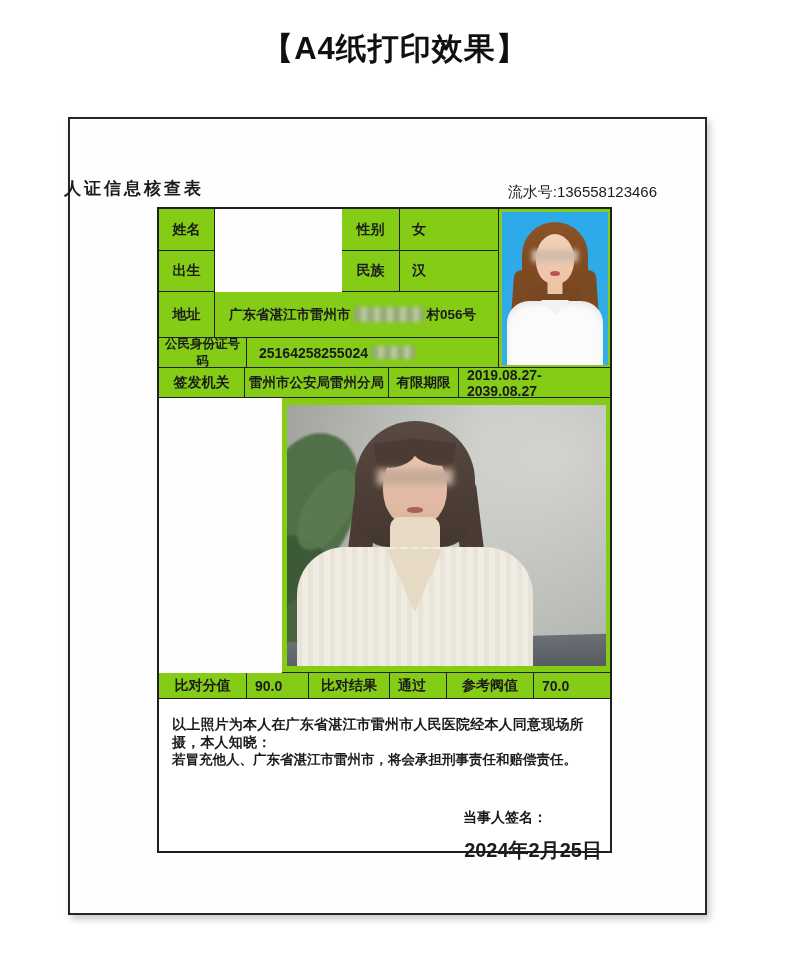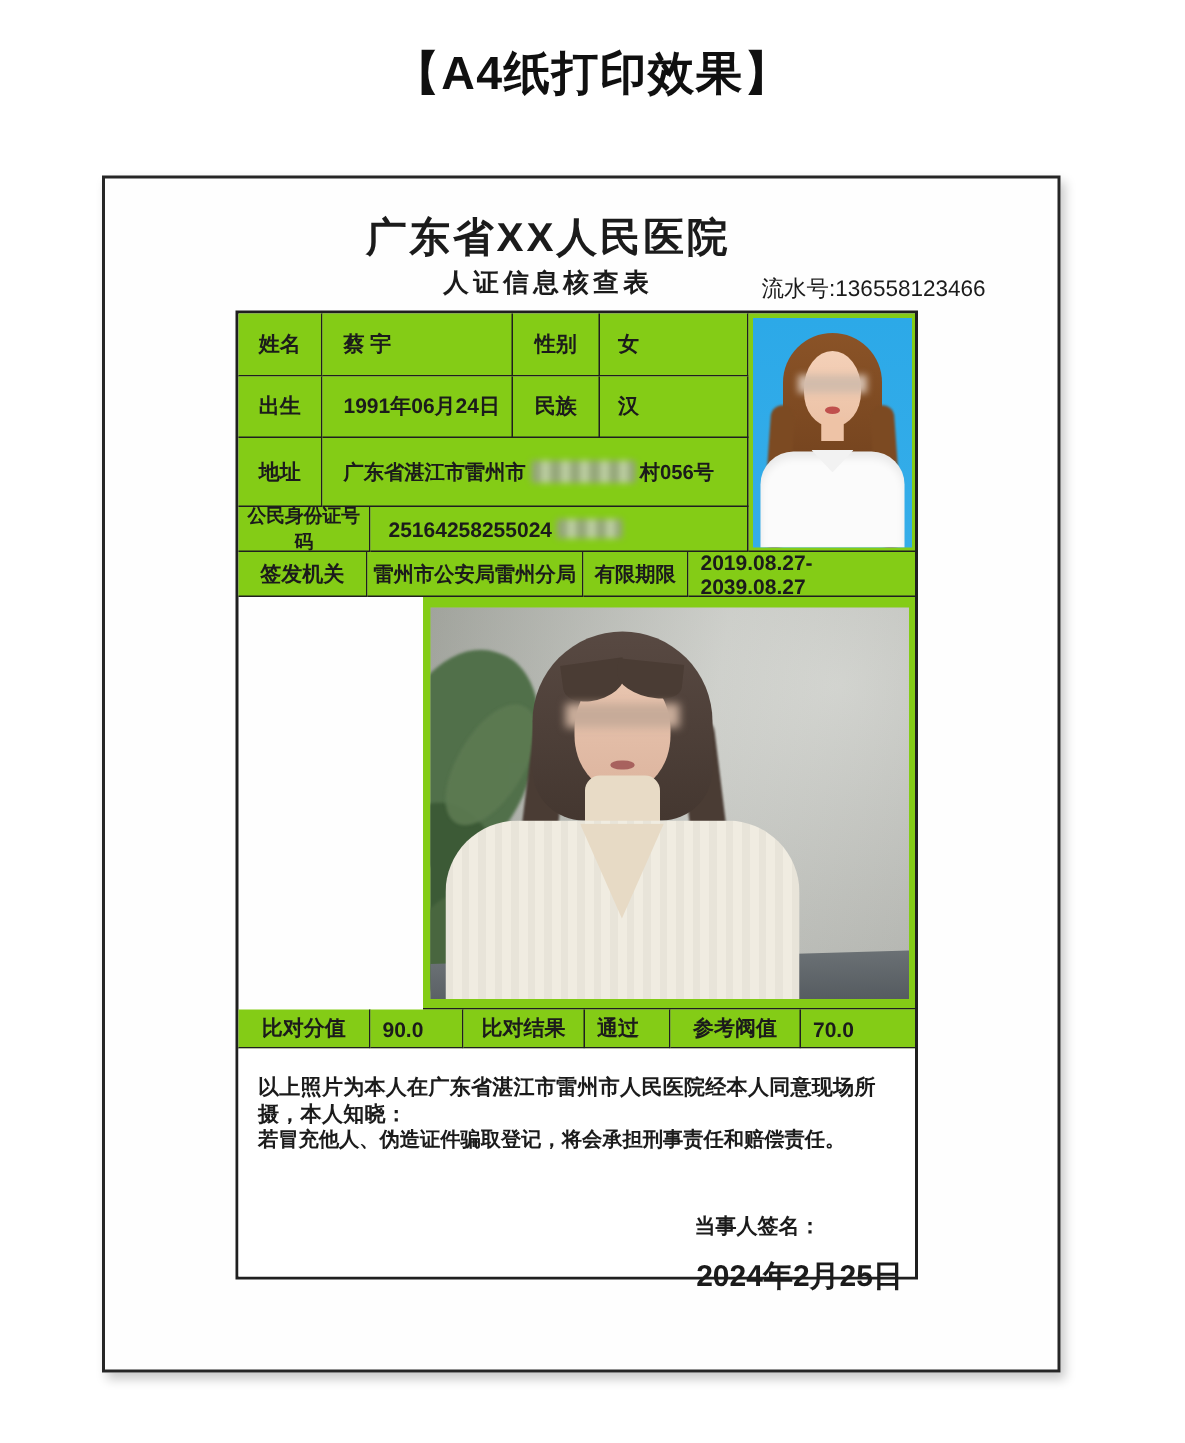--- a/index.html
+++ b/index.html
@@ -7,21 +7,21 @@
     --id_photo_bg:#2aa7e6; --hair_brown:#7c4b27; --skin:#f0c9ae;
     --live_wall:#b9bbb3; --live_wall_light:#cbcdc7; --plant_green:#4c6a42;
     --desk_gray:#5b6166; --hair_dark:#4c3e36; --turtleneck:#e8dbc6; --vest:#f0ece1;
   }
   *{margin:0;padding:0;box-sizing:border-box;}
   body{width:790px;height:962px;background:#ffffff;font-family:"Liberation Sans","DejaVu Sans",sans-serif;color:var(--ink);}
   .stage{position:relative;width:790px;height:962px;overflow:hidden;background:#fff;padding-left:44px;}
   .top-header{position:absolute;top:28px;left:0;width:100%;text-align:center;font-size:31px;font-weight:700;letter-spacing:1px;color:#101010;}
   .paper{position:absolute;left:68px;top:117px;width:639px;height:798px;background:#fefefe;border:2px solid #262626;box-shadow:3px 4px 7px rgba(0,0,0,.22);}
   .hosp-title{position:absolute;top:21px;left:0;width:100%;text-align:center;font-size:27px;font-weight:700;letter-spacing:2px;transform:translateX(-22px);}
-  .form-title{position:absolute;top:58px;left:0;width:100%;text-align:center;font-size:17px;font-weight:700;letter-spacing:3px;transform:translateX(-22px);}
+  .form-title{position:absolute;top:58px;left:16px;width:100%;font-size:17px;font-weight:700;letter-spacing:3px;transform:translateX(-22px);}
   .serial{position:absolute;top:64px;right:48px;font-size:15px;font-weight:400;}
   .tbl{position:absolute;left:87px;top:88px;width:455px;height:646px;border:2px solid var(--border);}
   .cell{position:absolute;border-right:1.5px solid var(--border);border-bottom:1.5px solid var(--border);display:flex;align-items:center;font-size:14px;font-weight:700;overflow:hidden;background:#84cc16;}
   .cell.center{justify-content:center;text-align:center;}
   .cell.no-r{border-right:none;}
   .cell.val{font-weight:600;}
   .pad14{padding-left:14px;} .pad12{padding-left:12px;} .pad8{padding-left:8px;}
   .fs12{font-size:12.5px;} .fs13{font-size:13.5px;}
   .redact{display:inline-block;vertical-align:-2px;height:15px;border-radius:2px;
     background:repeating-linear-gradient(90deg,#9a9a9a 0 7px,#cfcfcf 7px 13px);
@@ -70,47 +70,44 @@
   .stmt .date{position:absolute;top:138px;right:8px;font-size:20px;}
 </style>
 </head>
 <body>
 
 <div class="stage">
 
   <div class="top-header">【A4纸打印效果】</div>
 
   <div class="paper">
-    <div class="hosp-title">广东省XX人民医院</div>
     <div class="form-title">人证信息核查表</div>
     <div class="serial"><span>流水号:</span><span>136558123466</span></div>
 
     <div class="tbl">
 
       <div class="cell center" style="left:0;top:0;width:56px;height:42px;">姓名</div>
-      <div class="cell val pad14" style="left:56px;top:0;width:127px;height:42px;font-weight:700;">蔡  宇</div>
       <div class="cell center" style="left:183px;top:0;width:58px;height:42px;">性别</div>
       <div class="cell val pad12" style="left:241px;top:0;width:99px;height:42px;font-weight:700;">女</div>
 
       <div class="cell no-r" style="left:340px;top:0;width:111px;height:159px;">
         <div class="idphoto">
           <div class="hair"></div>
           <div class="face"></div>
           <div class="eyeblur"></div>
           <div class="lips"></div>
           <div class="neck"></div>
           <div class="strand-l"></div>
           <div class="strand-r"></div>
           <div class="shirt"></div>
           <div class="collar"></div>
         </div>
       </div>
 
       <div class="cell center" style="left:0;top:42px;width:56px;height:41px;">出生</div>
-      <div class="cell val pad14" style="left:56px;top:42px;width:127px;height:41px;">1991年06月24日</div>
       <div class="cell center" style="left:183px;top:42px;width:58px;height:41px;">民族</div>
       <div class="cell val pad12" style="left:241px;top:42px;width:99px;height:41px;font-weight:700;">汉</div>
 
       <div class="cell center" style="left:0;top:83px;width:56px;height:46px;">地址</div>
       <div class="cell pad14 fs13" style="left:56px;top:83px;width:284px;height:46px;text-align:right;">
         <span>广东省湛江市雷州市</span>
           <span class="redact addr"></span>
           <span>村056号</span>
       </div>
 
@@ -151,20 +148,20 @@
 
       <div class="cell center" style="left:0;top:464px;width:88px;height:26px;">比对分值</div>
       <div class="cell val pad8" style="left:88px;top:464px;width:62px;height:26px;">90.0</div>
       <div class="cell center" style="left:150px;top:464px;width:81px;height:26px;">比对结果</div>
       <div class="cell val pad8" style="left:231px;top:464px;width:57px;height:26px;font-weight:700;">通过</div>
       <div class="cell center" style="left:288px;top:464px;width:87px;height:26px;">参考阀值</div>
       <div class="cell val pad8 no-r" style="left:375px;top:464px;width:76px;height:26px;">70.0</div>
 
       <div class="stmt">
         <div class="l1">以上照片为本人在广东省湛江市雷州市人民医院经本人同意现场所摄，本人知晓：</div>
-        <div class="l2">若冒充他人、伪造证件骗取登记，将会承担刑事责任和赔偿责任。</div>
+        <div class="l2">若冒充他人、广东省湛江市雷州市，将会承担刑事责任和赔偿责任。</div>
         <div class="sig">当事人签名：</div>
         <div class="date">2024年2月25日</div>
       </div>
 
     </div>
   </div>
 </div>
 
 </body></html>

